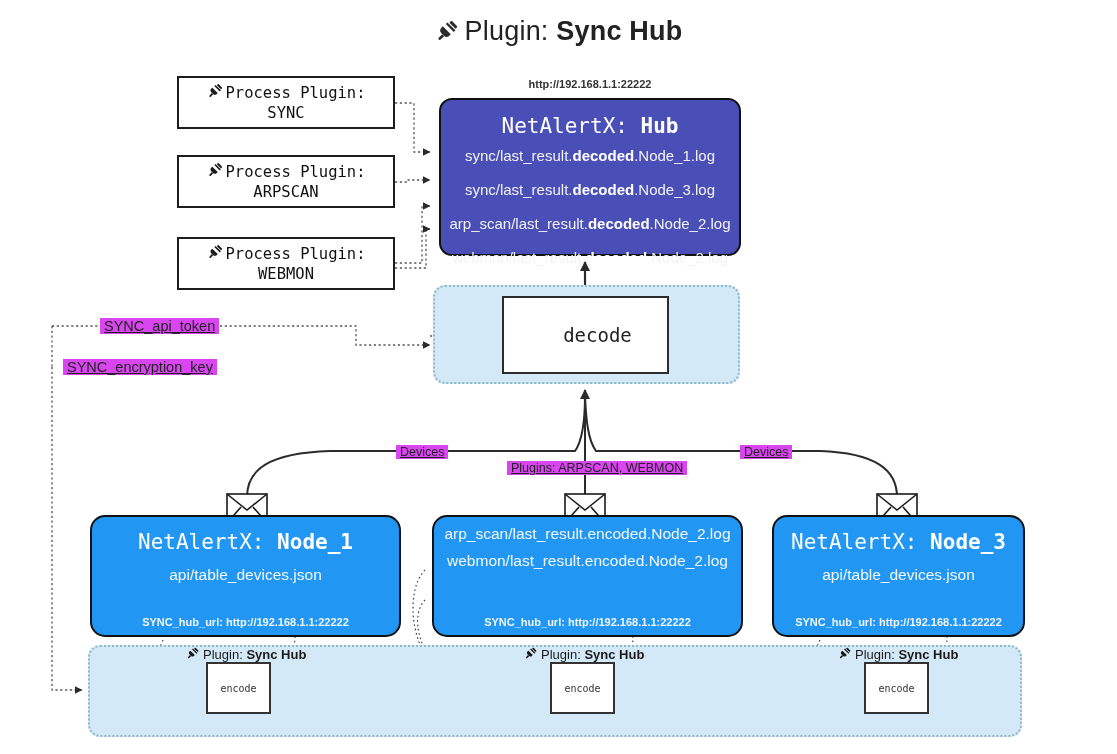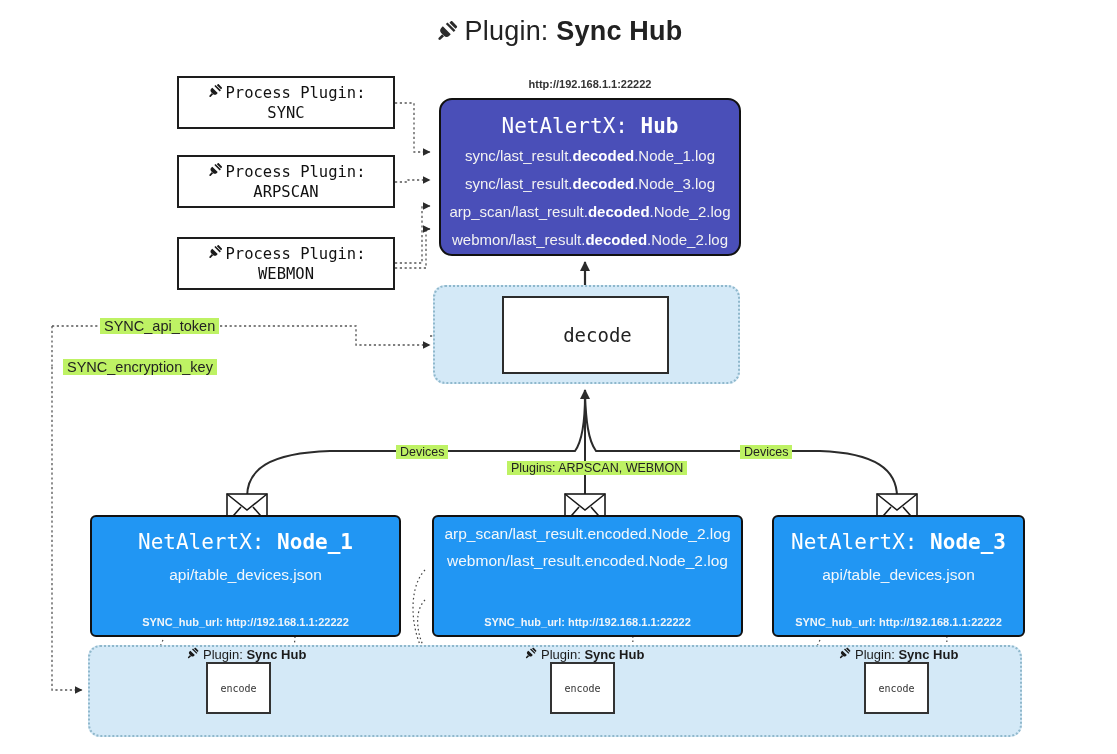--- a/index.html
+++ b/index.html
@@ -31,34 +31,34 @@
 
   
   .hub-url{position:absolute;left:425px;top:78px;width:330px;text-align:center;
       font-size:11px;font-weight:700;color:#333;}
   #hub{position:absolute;left:439px;top:98px;width:302px;height:158px;
       background:#4a4fb8;border:2.5px solid #111;border-radius:13px;box-sizing:border-box;
       display:flex;flex-direction:column;align-items:center;}
   #hub .hub-title{font-family:"DejaVu Sans Mono","Liberation Mono",monospace;
       font-size:21px;color:#fff;margin-top:14px;letter-spacing:0px;white-space:nowrap;}
   #hub .hub-title b{font-weight:700;}
-  #hub .loglist{margin-top:9px;display:flex;flex-direction:column;gap:11px;align-items:center;}
+  #hub .loglist{margin-top:9px;display:flex;flex-direction:column;gap:17px;align-items:center;}
   #hub .logline{font-size:15px;color:#f2f2f2;white-space:nowrap;}
   #hub .logline b{font-weight:700;color:#ffffff;}
 
   
   #decode-group{position:absolute;left:433px;top:285px;width:307px;height:99px;
       background:#d4e9f7;border:2px dotted #8fb8cc;border-radius:12px;box-sizing:border-box;}
   #decode-box{position:absolute;left:502px;top:296px;width:167px;height:78px;
       background:#fff;border:2.5px solid #2c2c2c;box-sizing:border-box;
       display:flex;align-items:center;justify-content:center;
       font-family:"DejaVu Sans Mono","Liberation Mono",monospace;font-size:19px;color:#222;padding-left:24px;}
 
   
-  .node{position:absolute;background:#2196f3;border:2.5px solid #111;border-radius:6px;
+  .node{position:absolute;background:#2196f3;border:2.5px solid #111;border-radius:15px;
       box-sizing:border-box;display:flex;flex-direction:column;align-items:center;}
   .node .n-title{font-family:"DejaVu Sans Mono","Liberation Mono",monospace;
       font-size:21px;color:#ffffff;margin-top:13px;white-space:nowrap;}
   .node .n-title b{font-weight:700;}
   .node .n-lines{margin-top:12px;display:flex;flex-direction:column;gap:9px;align-items:center;}
   .node .n-line{font-size:15.5px;color:#f4f8fb;white-space:nowrap;}
   .node .n-url{position:absolute;bottom:7px;left:0;width:100%;text-align:center;
       font-size:11px;font-weight:700;color:#f0f5f9;white-space:nowrap;}
   #node1{left:90px;top:515px;width:311px;height:122px;}
   #node2{left:432px;top:515px;width:311px;height:122px;}
@@ -77,22 +77,22 @@
   .enc-label .plug{margin-right:3px;}
   .encbox{position:absolute;width:65px;height:52px;background:#fff;
       border:2px solid #333;box-sizing:border-box;display:flex;align-items:center;
       justify-content:center;font-family:"DejaVu Sans Mono","Liberation Mono",monospace;
       font-size:10px;color:#333;}
   #enc-label-1{left:186px;top:646px;}  #enc-box-1{left:206px;top:662px;}
   #enc-label-2{left:524px;top:646px;}  #enc-box-2{left:550px;top:662px;}
   #enc-label-3{left:838px;top:646px;}  #enc-box-3{left:864px;top:662px;}
 
   
-  .edge-label{position:absolute;font-size:12.5px;color:#222;background:#bef264;
-      padding:0 4px;white-space:nowrap;}
+  .edge-label{position:absolute;font-size:12.5px;color:#222;background:#d946ef;
+      padding:0 4px;white-space:nowrap;text-decoration:underline;}
   #lbl-devices-left{left:396px;top:445px;}
   #lbl-devices-right{left:740px;top:445px;}
   #lbl-plugins-mid{left:507px;top:461px;text-align:center;}
   #lbl-api-token{left:100px;top:318px;font-size:14.5px;}
   #lbl-enc-key{left:63px;top:359px;font-size:14.5px;}
 </style>
 </head>
 <body>
 
 <div id="canvas">

